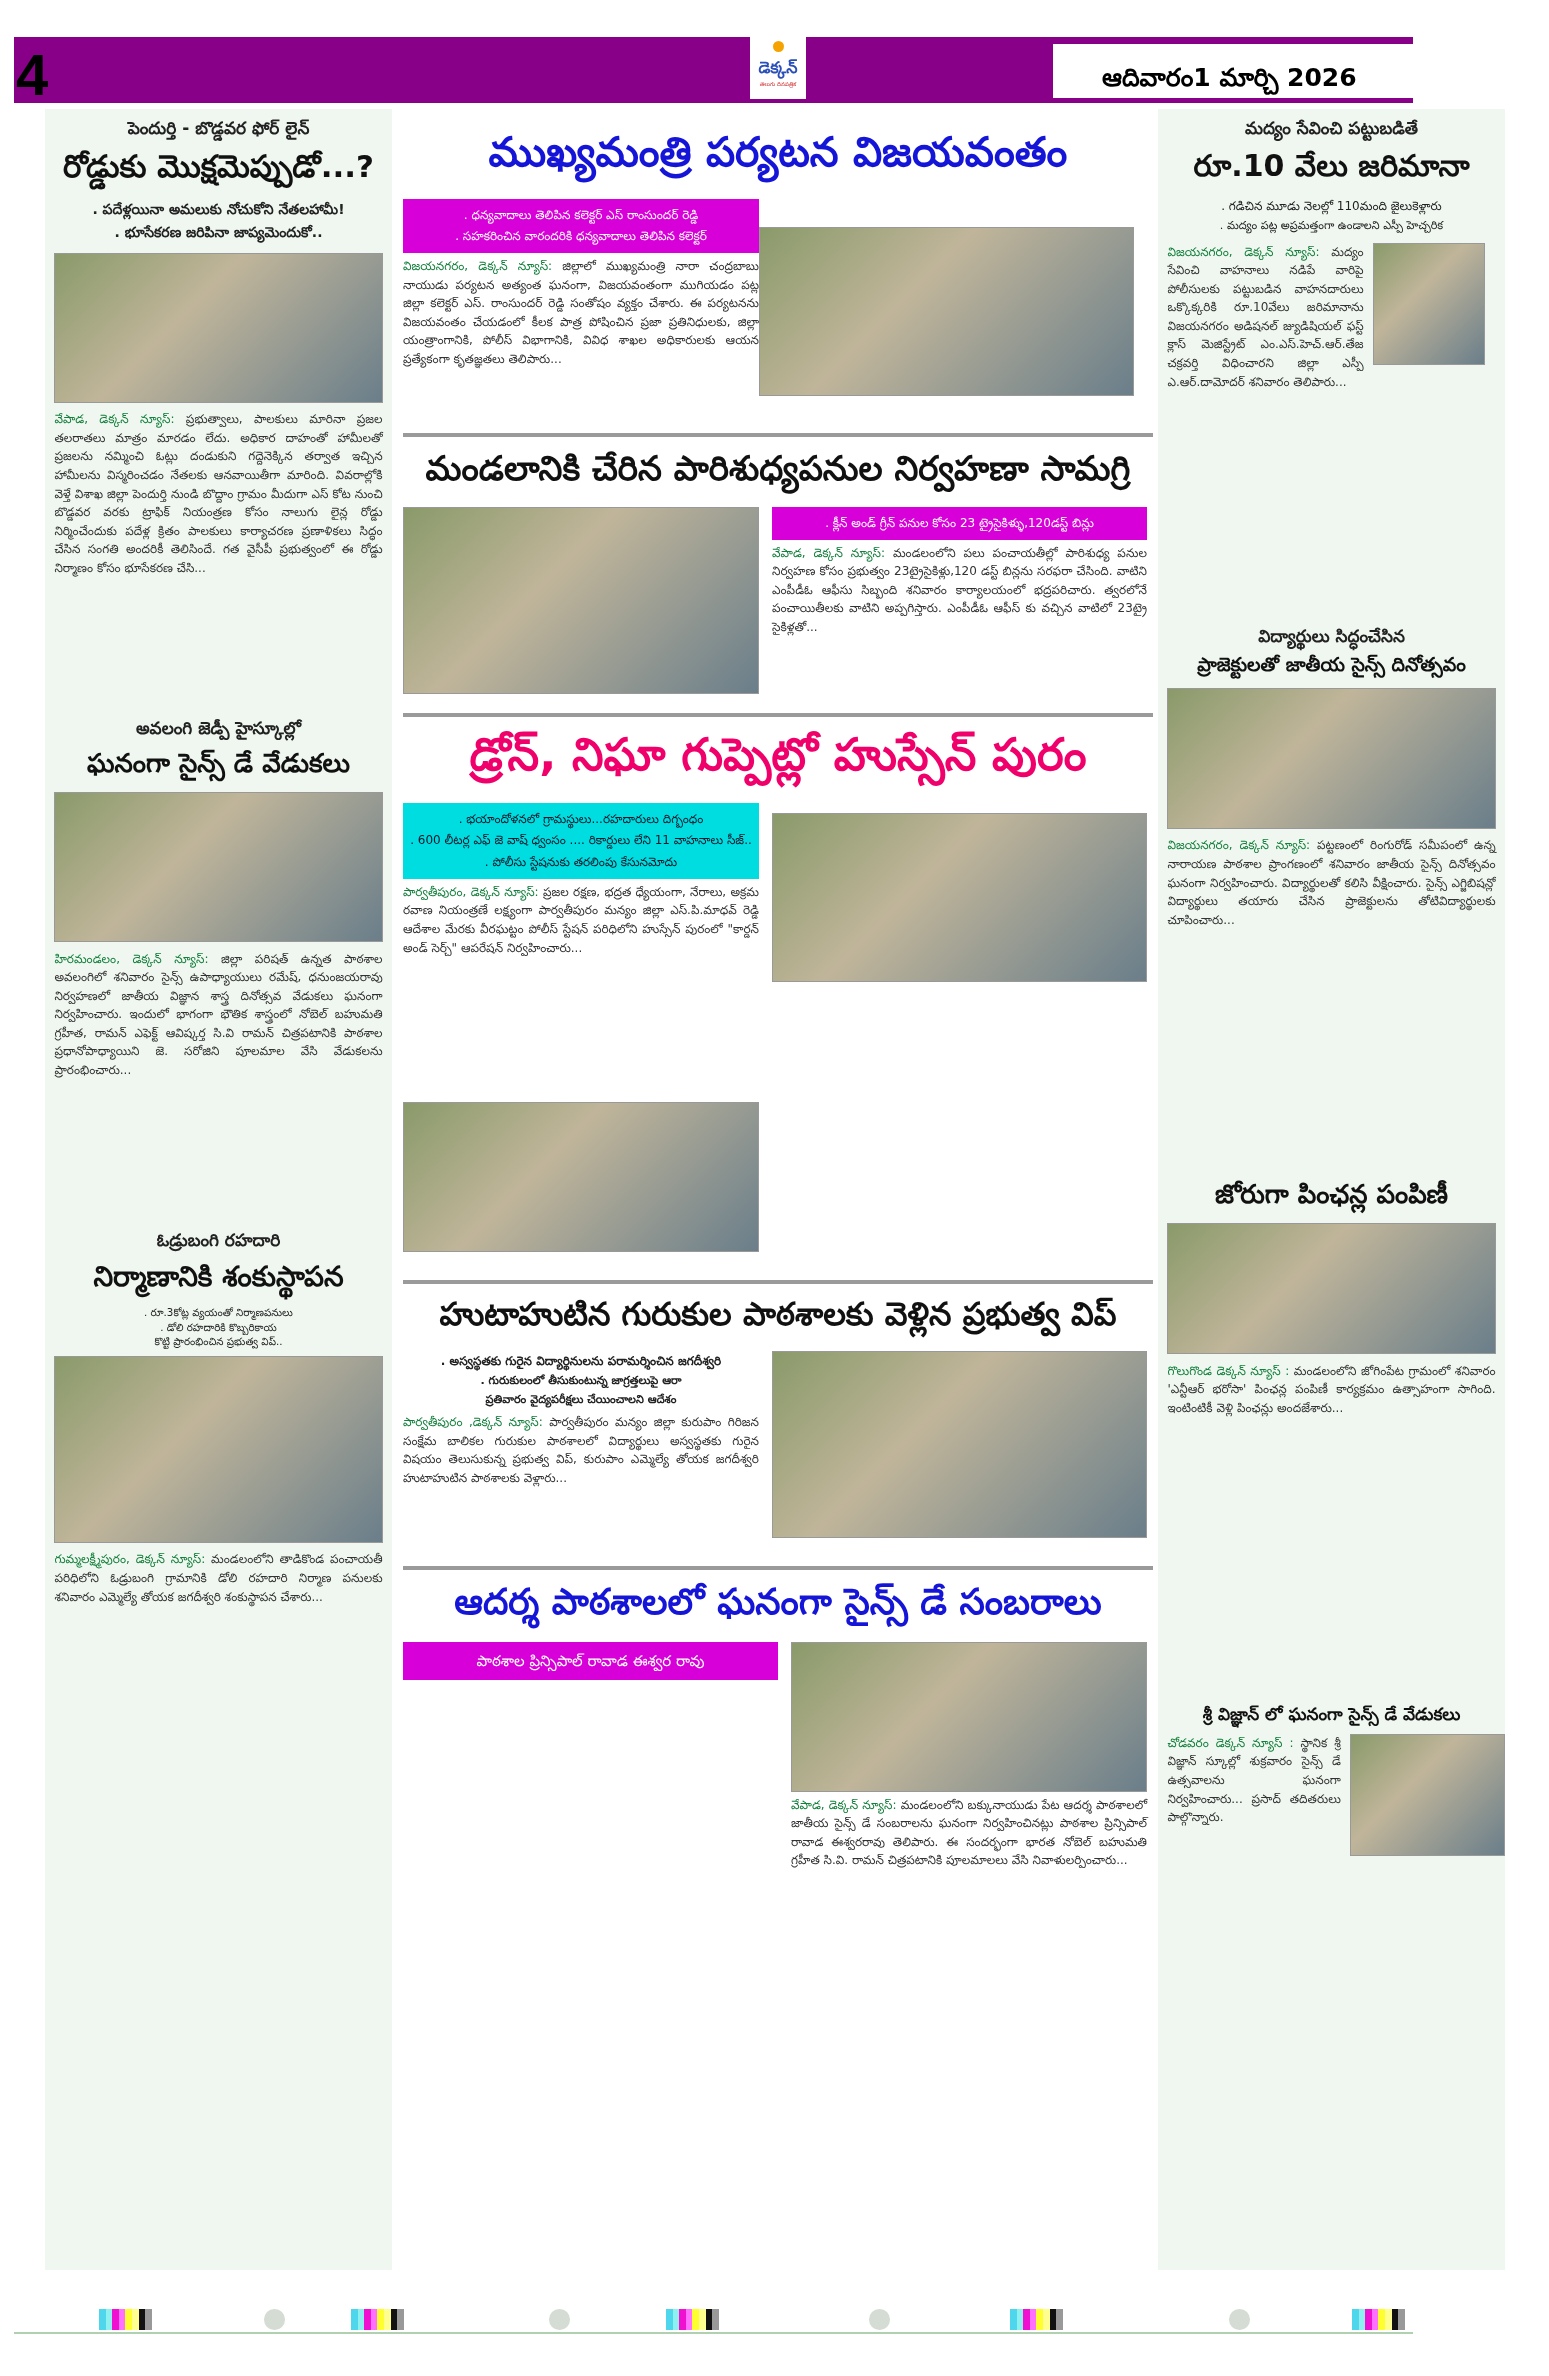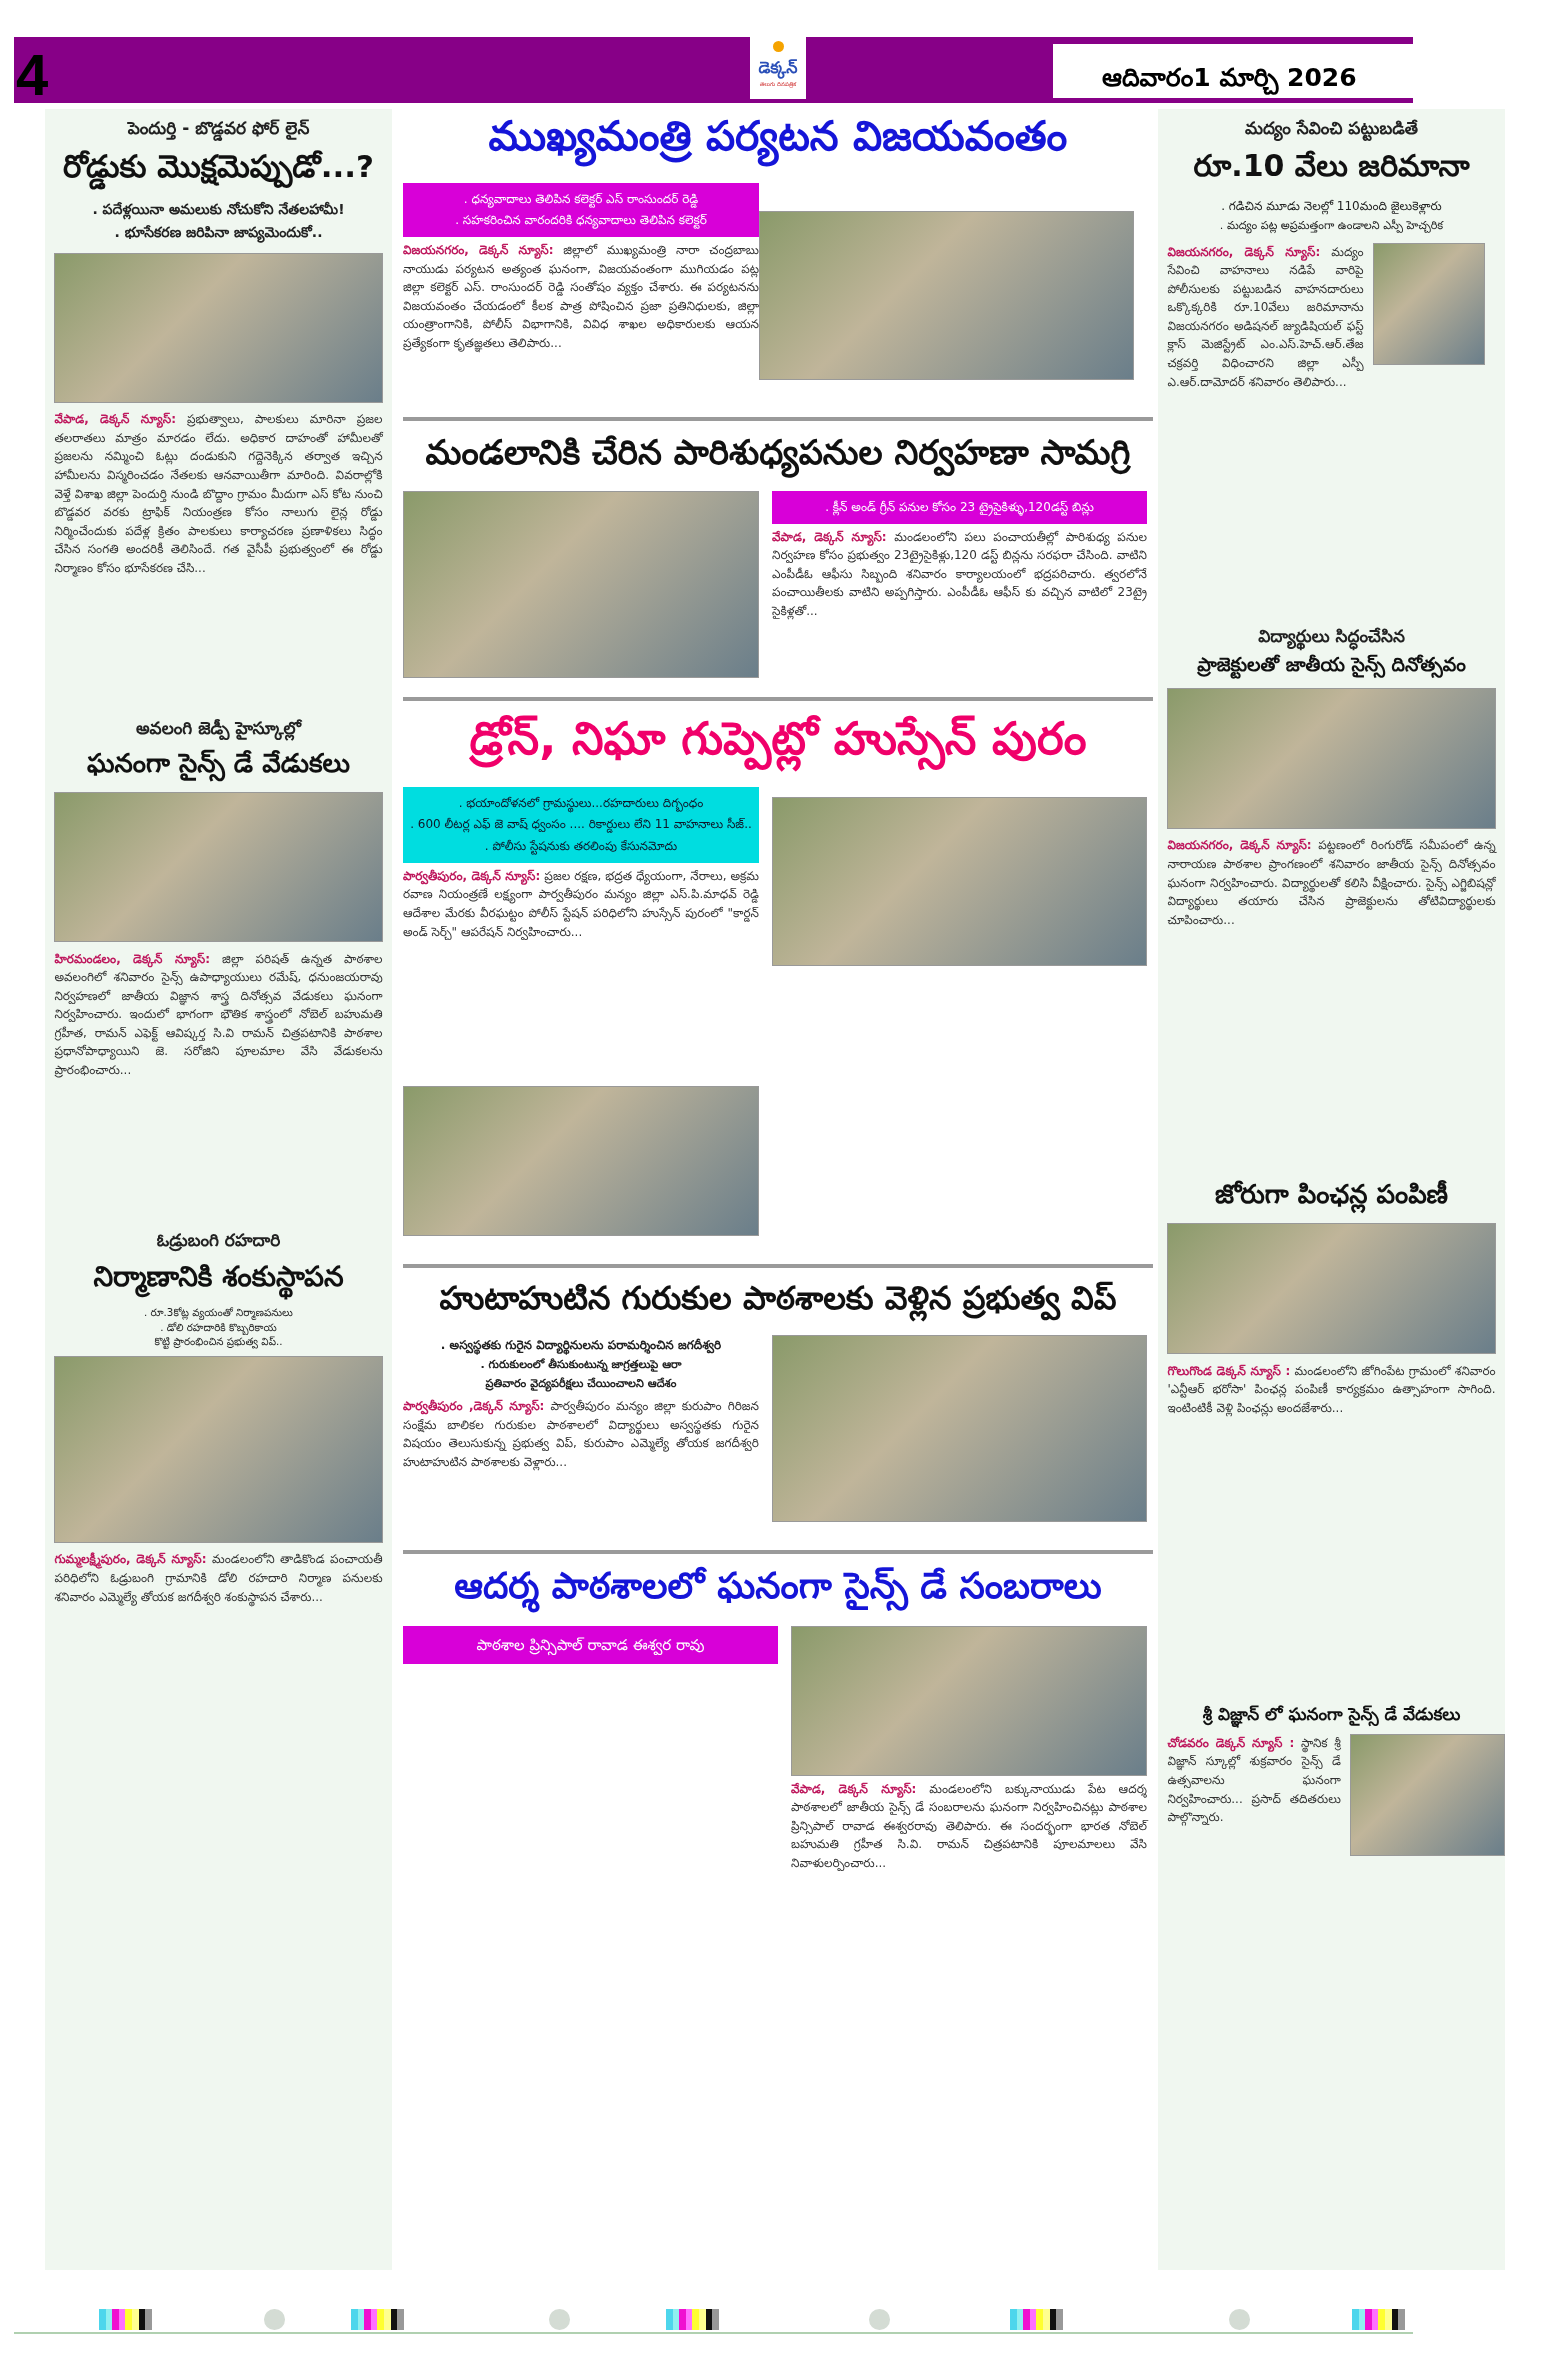--- a/index.html
+++ b/index.html
@@ -9,21 +9,21 @@
 .datebox{position:absolute;top:44px;left:1053px;width:360px;height:54px;background:#fff}
 .datebox span{display:block;font:bold 25px "DejaVu Sans",sans-serif;color:#000;margin:19px 0 0 49px}
 .col{position:absolute;background:#f0f7f0}
 .colL{left:45px;top:109px;width:347px;height:2161px}
 .colR{left:1158px;top:109px;width:347px;height:2161px}
 .colM{left:403px;top:109px;width:750px;height:2161px;background:#fff}
 .kicker{text-align:center;font-size:17px;font-weight:bold;margin-top:9.4px}
 .hl{text-align:center;font-weight:bold;color:#111}
 .sub{text-align:center;font-size:13px;font-weight:bold;line-height:1.7}
 .body{font-size:12px;line-height:1.55;color:#333;text-align:justify;padding:0 9.4px}
-.dl{font-weight:bold;color:#be185d}
+.dl{font-weight:normal;color:#15803d}
 .img{background:linear-gradient(135deg,#8a9a6a,#c0b59a 40%,#6a7e8a);border:0.9px solid #999}
 .rule{height:3.7px;background:#9a9a9a;margin:11.2px 0}
 .box-mag{background:#d800d8;color:#fff;text-align:center;font-size:12px;line-height:1.8;padding:5.6px}
 .box-cy{background:#00dde0;color:#0f172a;text-align:center;font-size:12px;line-height:1.8;padding:5.6px}
 .blue{color:#1515d8}
 .pink{color:#f0006a}
 .bars{position:absolute;top:2309px;left:0;width:1550px;height:20.6px}
 .cb{position:absolute;top:0;height:20.6px;display:flex}
 .cb i{display:block;width:6.6px;height:20.6px}
 .circ{position:absolute;top:0;width:20.6px;height:20.6px;border-radius:50%;background:#d4dcd4}
@@ -59,21 +59,21 @@
   <div class="kicker">ఓడ్రుబంగి రహదారి</div>
   <div class="hl" style="font-size:28px;margin:5.6px 0">నిర్మాణానికి శంకుస్థాపన</div>
   <div class="sub" style="font-size:10.3px;font-weight:normal;line-height:1.4">. రూ.3కోట్ల వ్యయంతో నిర్మాణపనులు</div>
   <div class="sub" style="font-size:10.3px;font-weight:normal;line-height:1.4">. డోలి రహదారికి కొబ్బరికాయ</div>
   <div class="sub" style="font-size:10.3px;font-weight:normal;line-height:1.4">కొట్టి ప్రారంభించిన ప్రభుత్వ విప్..</div>
   <div class="img" style="height:187px;margin:7.5px 9.4px"></div>
   <p class="body"><span class="dl">గుమ్మలక్ష్మీపురం, డెక్కన్ న్యూస్:</span> <span>మండలంలోని తాడికొండ పంచాయతీ పరిధిలోని ఓడ్రుబంగి గ్రామానికి డోలి రహదారి నిర్మాణ పనులకు శనివారం ఎమ్మెల్యే తోయక జగదీశ్వరి శంకుస్థాపన చేశారు...</span></p>
 </div>
 
 <div class="col colM">
-  <div class="hl blue" style="font-size:41px;margin:3px 0 13px">ముఖ్యమంత్రి పర్యటన విజయవంతం</div>
+  <div class="hl blue" style="font-size:41px;margin:19px 0 13px">ముఖ్యమంత్రి పర్యటన విజయవంతం</div>
   <div style="display:flex;">
     <div style="width:356px">
       <div class="box-mag">
           <div>. ధన్యవాదాలు తెలిపిన కలెక్టర్ ఎస్ రాంసుందర్ రెడ్డి</div>
           <div>. సహకరించిన వారందరికి ధన్యవాదాలు తెలిపిన కలెక్టర్</div>
         </div>
       <p class="body" style="padding:3.7px 0"><span class="dl">విజయనగరం, డెక్కన్ న్యూస్:</span> <span>జిల్లాలో ముఖ్యమంత్రి నారా చంద్రబాబు నాయుడు పర్యటన అత్యంత ఘనంగా, విజయవంతంగా ముగియడం పట్ల జిల్లా కలెక్టర్ ఎస్. రాంసుందర్ రెడ్డి సంతోషం వ్యక్తం చేశారు. ఈ పర్యటనను విజయవంతం చేయడంలో కీలక పాత్ర పోషించిన ప్రజా ప్రతినిధులకు, జిల్లా యంత్రాంగానికి, పోలీస్ విభాగానికి, వివిధ శాఖల అధికారులకు ఆయన ప్రత్యేకంగా కృతజ్ఞతలు తెలిపారు...</span></p>
     </div>
     <div style="width:375px">
         <div class="img" style="height:169px;margin-top:28px"></div>

